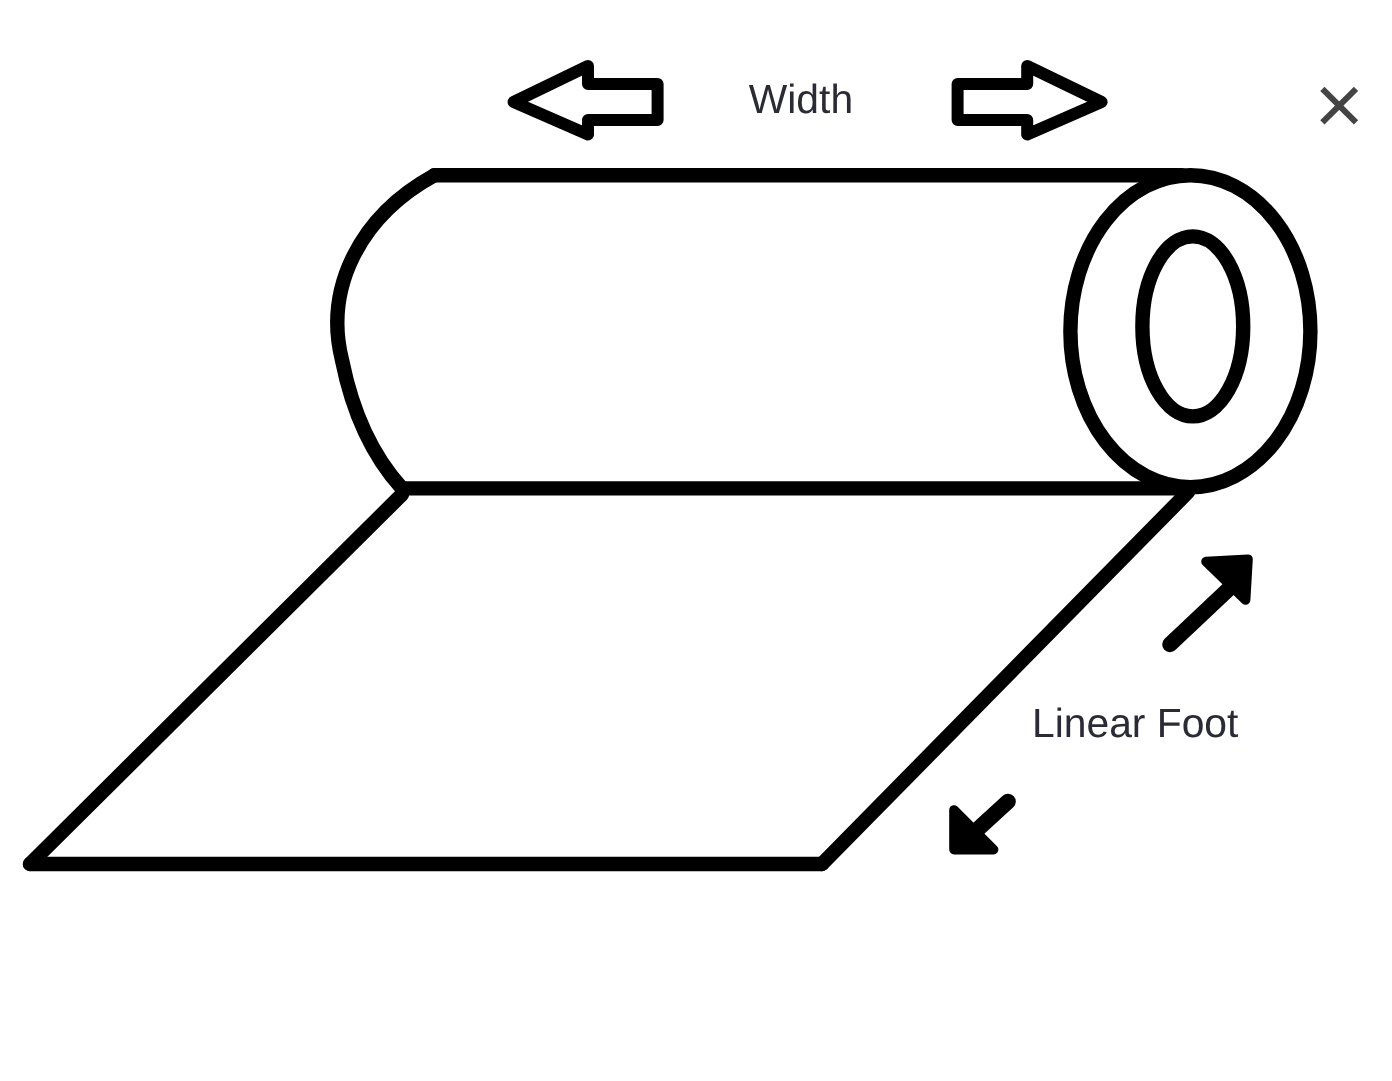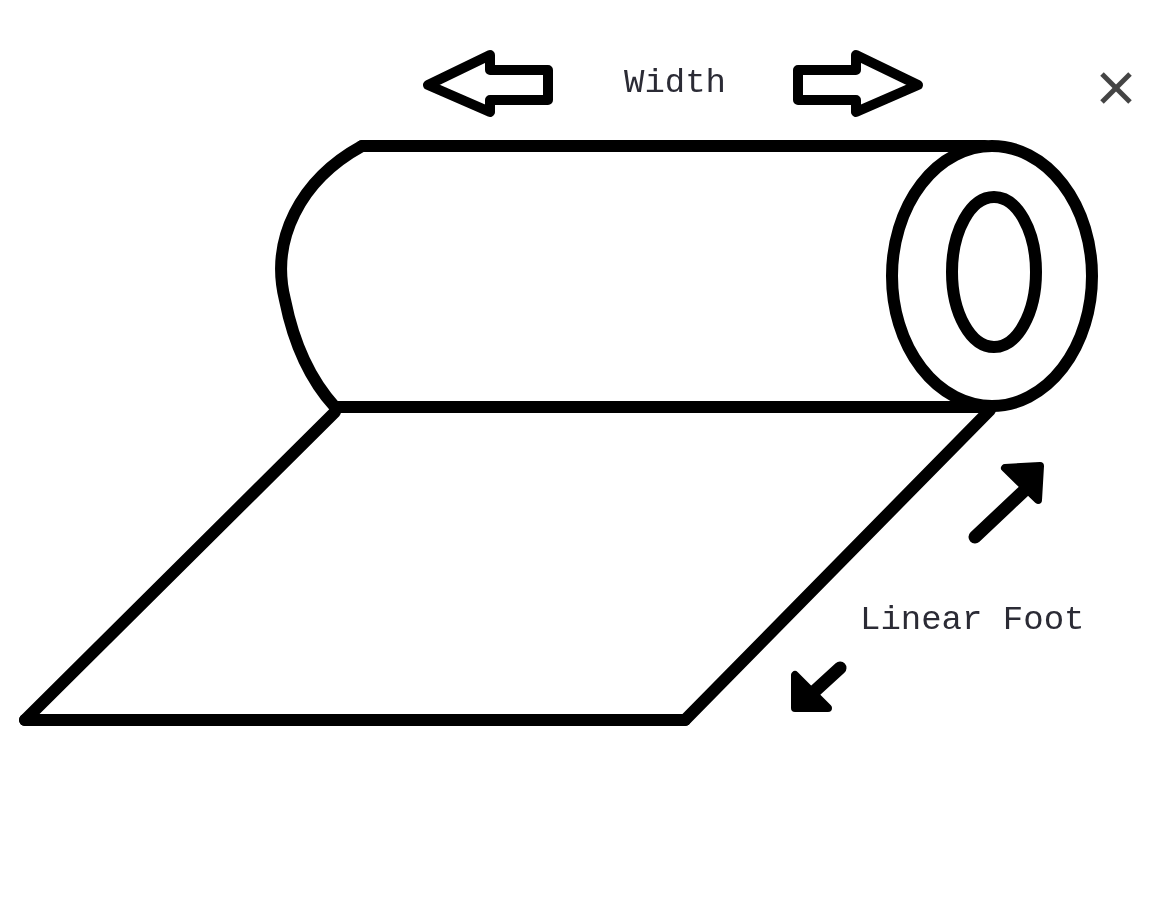--- a/index.html
+++ b/index.html
@@ -1,18 +1,18 @@
 <!DOCTYPE html>
 <html><head>
   <meta charset="utf-8">
   <style>
     html, body { margin: 0; padding: 0; background: #ffffff; }
     body { width: 1160px; height: 901px; position: relative; overflow: hidden; font-family: "DejaVu Sans", sans-serif; }
     .diagram { position: absolute; left: 0; top: 0; width: 1160px; height: 901px; }
-    .label { position: absolute; color: #2b2b35; font-family: Liberation Mono, monospace; font-size: 34px; line-height: 1; white-space: nowrap; }
+    .label { position: absolute; color: #2b2b35; font-family: Liberation Sans, sans-serif; font-size: 34px; line-height: 1; white-space: nowrap; }
     .close-btn { position: absolute; left: 1092px; top: 64px; width: 48px; height: 48px; cursor: pointer; }
   </style>
 </head>
 <body>
 
 <div class="diagram">
   <svg width="1160" height="901" viewBox="0 0 1160 901">
     <g fill="none" stroke="#000" stroke-width="12" stroke-linecap="round" stroke-linejoin="round">
 
       <line x1="362" y1="146" x2="985" y2="146"></line>
@@ -43,21 +43,21 @@
       <path d="M1005 468 L1040 466 L1038 500 Z" fill="#000" stroke="#000" stroke-width="8" stroke-linejoin="round"></path>
     </g>
 
     <g>
       <line x1="840" y1="668" x2="805" y2="700" stroke="#000" stroke-width="13" stroke-linecap="round"></line>
       <path d="M795 675 L795 708 L828 708 Z" fill="#000" stroke="#000" stroke-width="8" stroke-linejoin="round"></path>
     </g>
   </svg>
 
   <div class="label" style="left:624px; top:66px;">Width</div>
-  <div class="label" style="left:860px; top:586px;margin-top:17px;">Linear Foot</div>
+  <div class="label" style="left:860px; top:586px;">Linear Foot</div>
 </div>
 
 <div class="close-btn">
   <svg width="48" height="48" viewBox="0 0 48 48">
     <line x1="10" y1="10" x2="38" y2="38" stroke="#444" stroke-width="5"></line>
     <line x1="38" y1="10" x2="10" y2="38" stroke="#444" stroke-width="5"></line>
   </svg>
 </div>
 
 </body></html>

